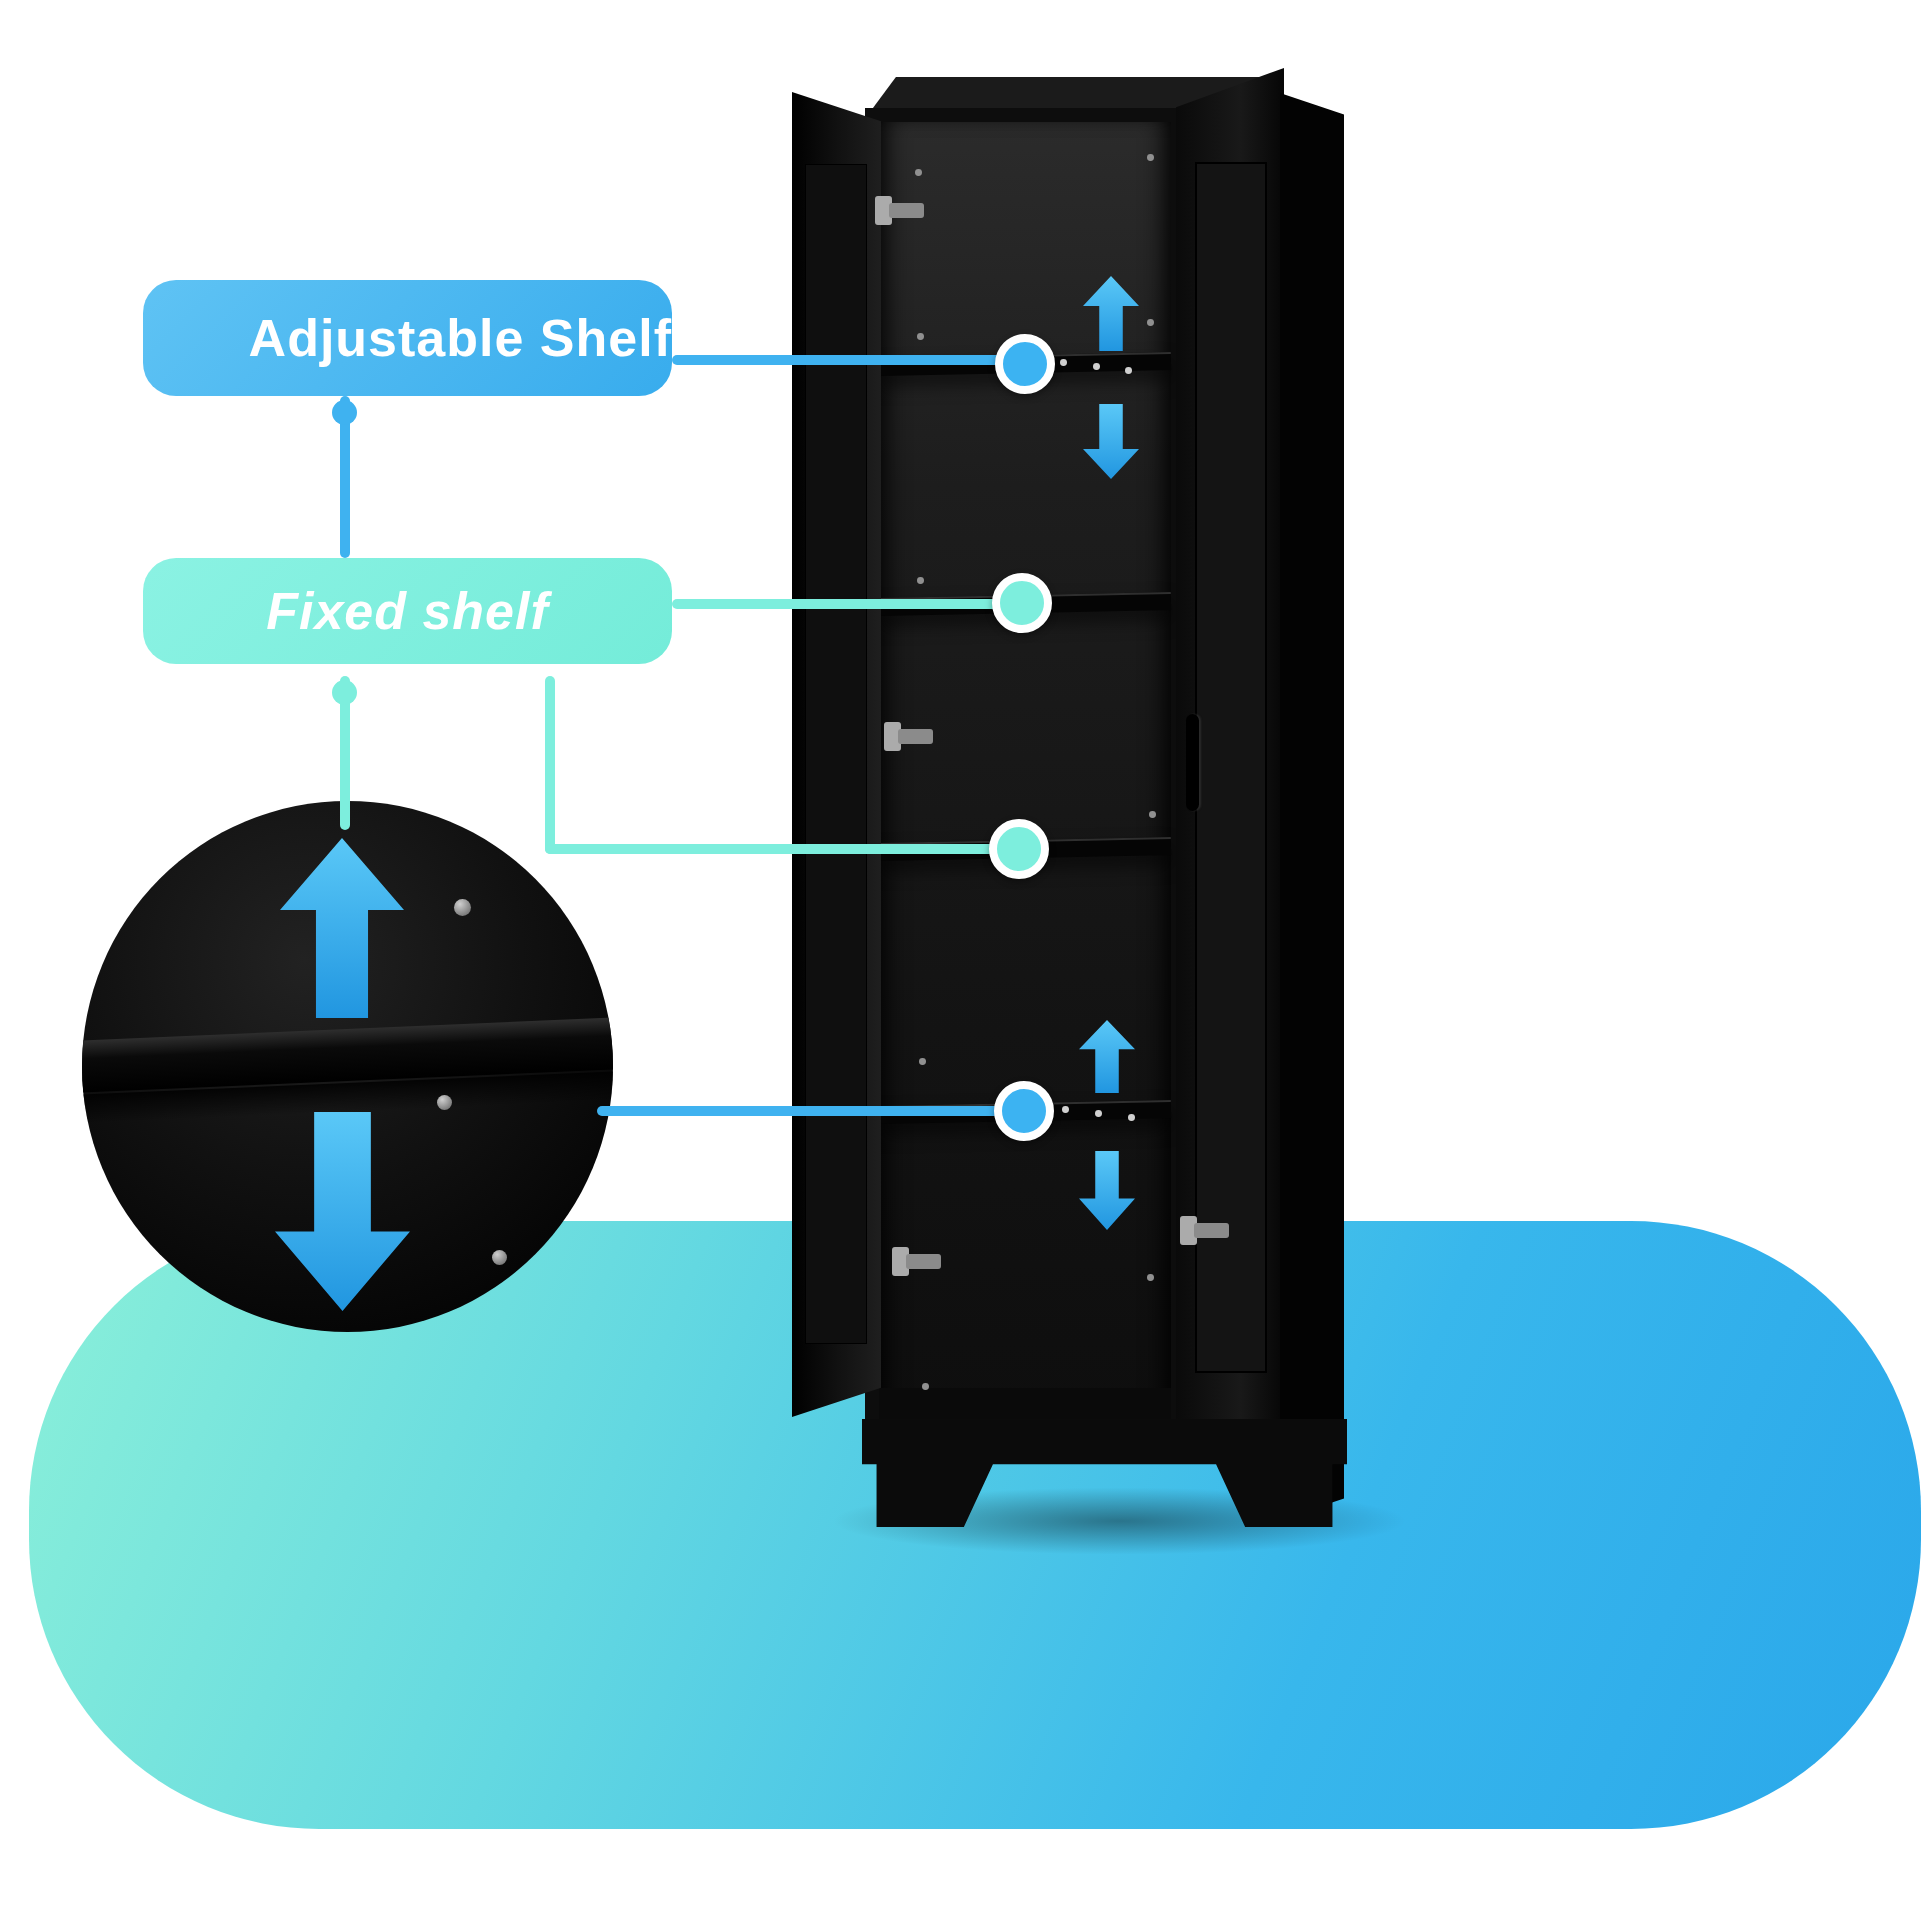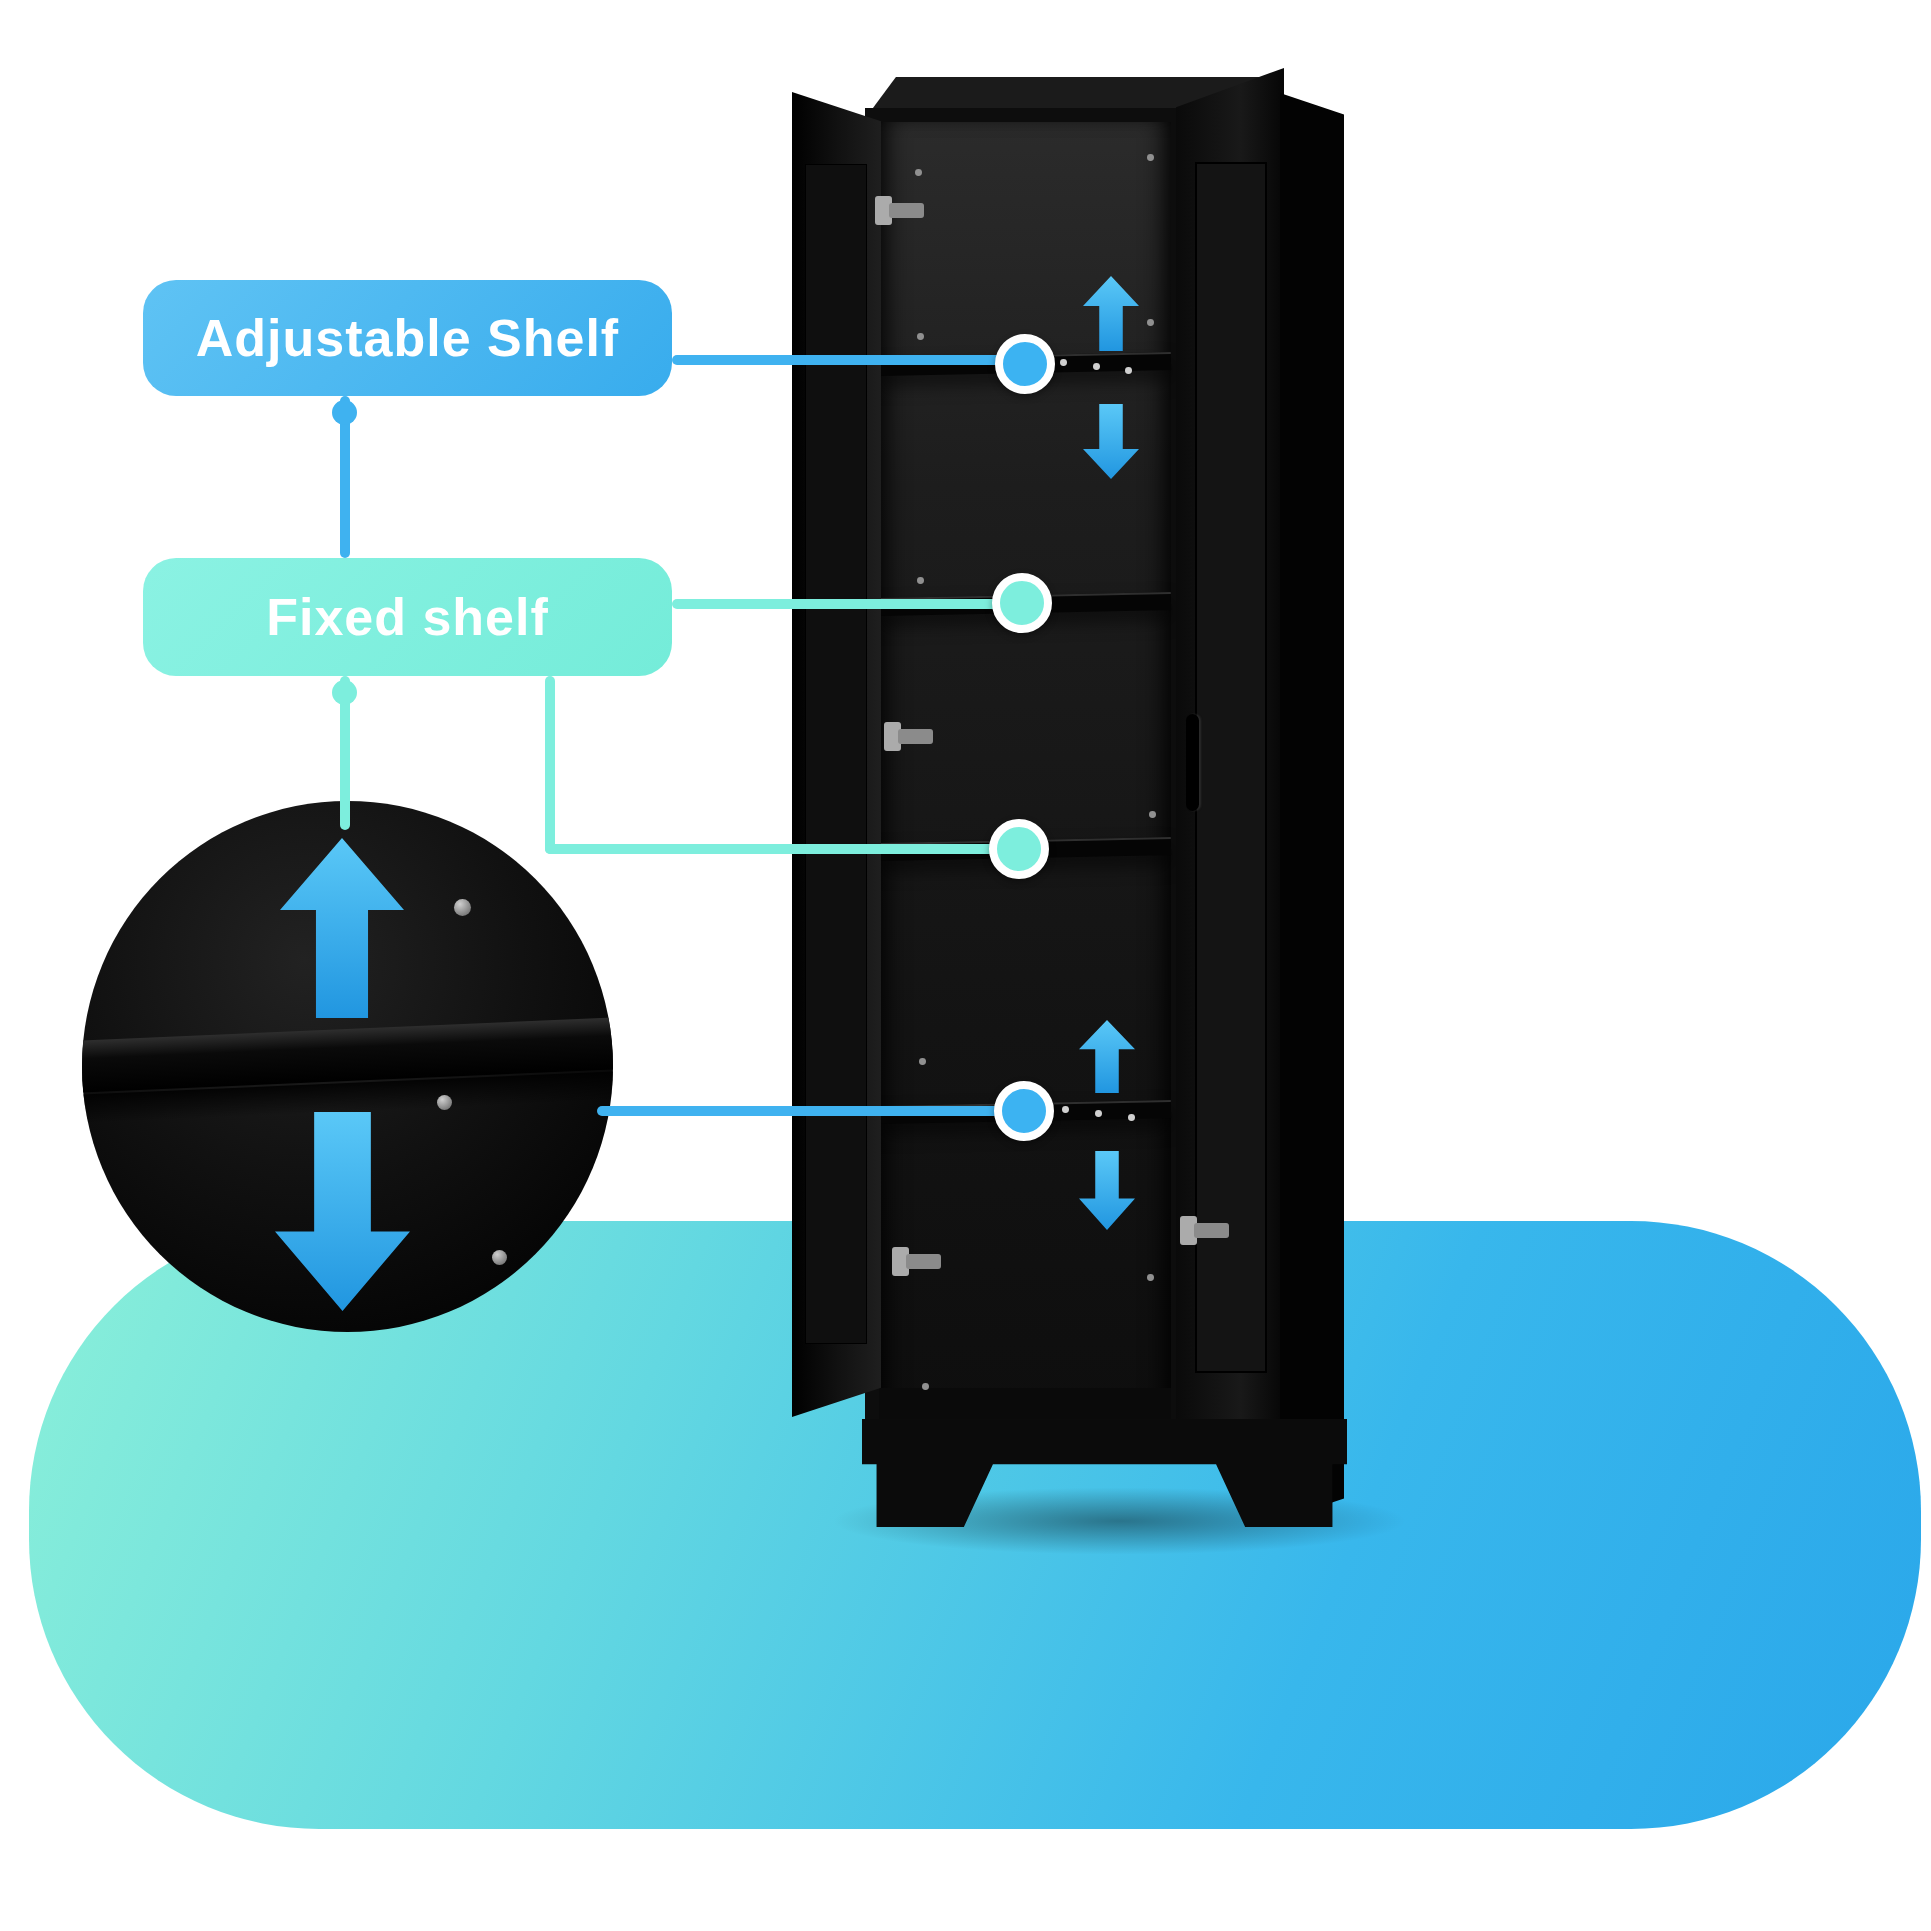--- a/index.html
+++ b/index.html
@@ -21,24 +21,26 @@
 
   
   .pill{
     display:flex;align-items:center;justify-content:center;
     color:#ffffff;font-weight:bold;font-size:52px;letter-spacing:1px;
     border-radius:33px;
   }
   .pill-blue{
     left:143px;top:280px;width:529px;height:116px;
     background:linear-gradient(135deg,#5fc3f4 0%,#38aced 100%);
+    justify-content:flex-end;
   }
   .pill-teal{
-    left:143px;top:558px;width:529px;height:118px;
+    left:143px;top:558px;width:529px;height:106px;
     background:linear-gradient(135deg,#8bf2e3 0%,#74ecd9 100%);
+    font-style:italic;
   }
 
   
   .line{border-radius:5.8px;}
   .line-blue{background:#3fb2f0;}
   .line-teal{background:#7deedd;}
   .dot-sm{width:25px;height:25px;border-radius:50%;}
   .dot-blue{background:#3fb2f0;}
   .dot-teal{background:#7deedd;}
   .marker{

